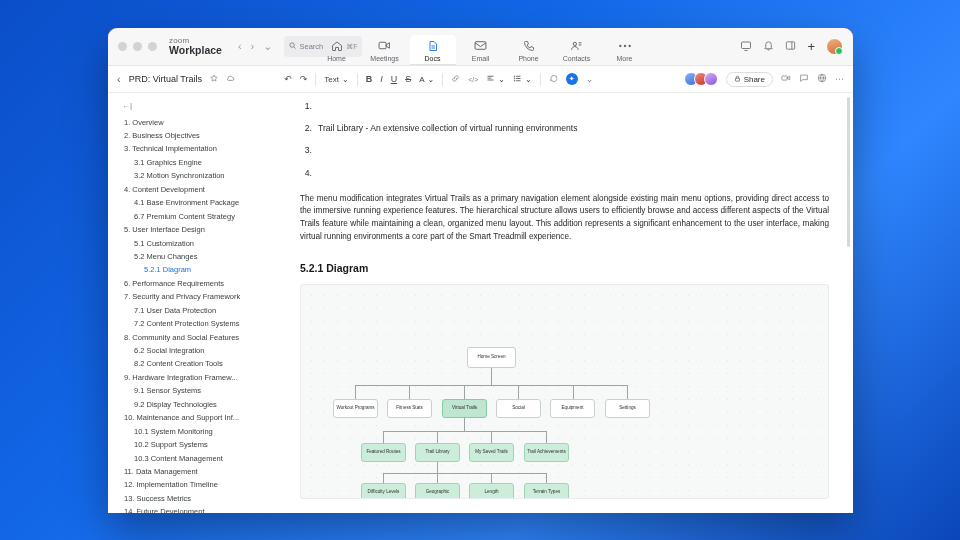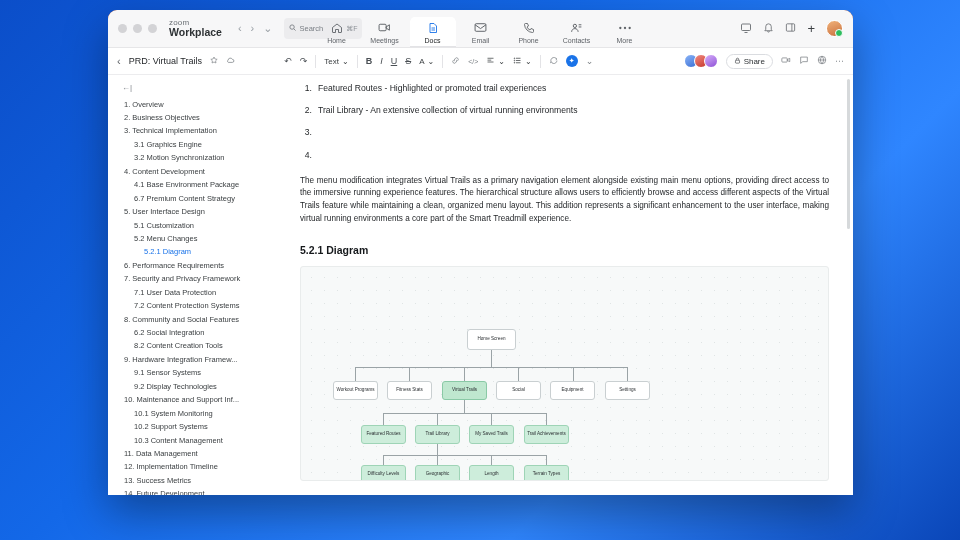--- a/index.html
+++ b/index.html
@@ -8,21 +8,21 @@
     font-family: "Liberation Sans", sans-serif;
     overflow: hidden;
   }
   body {
     background: linear-gradient(135deg, #0b4ec9 0%, #1368e8 38%, #2f86ff 70%, #0a46b8 100%);
     position: relative;
   }
   
   .window {
     position: absolute;
-    left: 108px; top: 10px;
+    left: 108px; top: 28px;
     width: 745px; height: 485px;
     background: #c2410c;
     border-radius: 9px 9px 0 0;
     box-shadow: 0 18px 44px rgba(0,0,0,0.35);
     overflow: hidden;
     display: flex;
     flex-direction: column;
   }
   
   .titlebar {
@@ -502,21 +502,20 @@
       <div class="toc-item">11. Data Management</div>
       <div class="toc-item">12. Implementation Timeline</div>
       <div class="toc-item">13. Success Metrics</div>
       <div class="toc-item">14. Future Development</div>
     </div>
 
     <div class="content">
 
       <div class="ol-item">
         <span class="num">1.</span>
-        <span>Featured Routes - Highlighted or promoted trail experiences</span>
       </div>
       <div class="ol-item">
         <span class="num">2.</span>
         <span>Trail Library - An extensive collection of virtual running environments</span>
       </div>
       <div class="ol-item">
         <span class="num">3.</span>
       </div>
       <div class="ol-item">
         <span class="num">4.</span>

